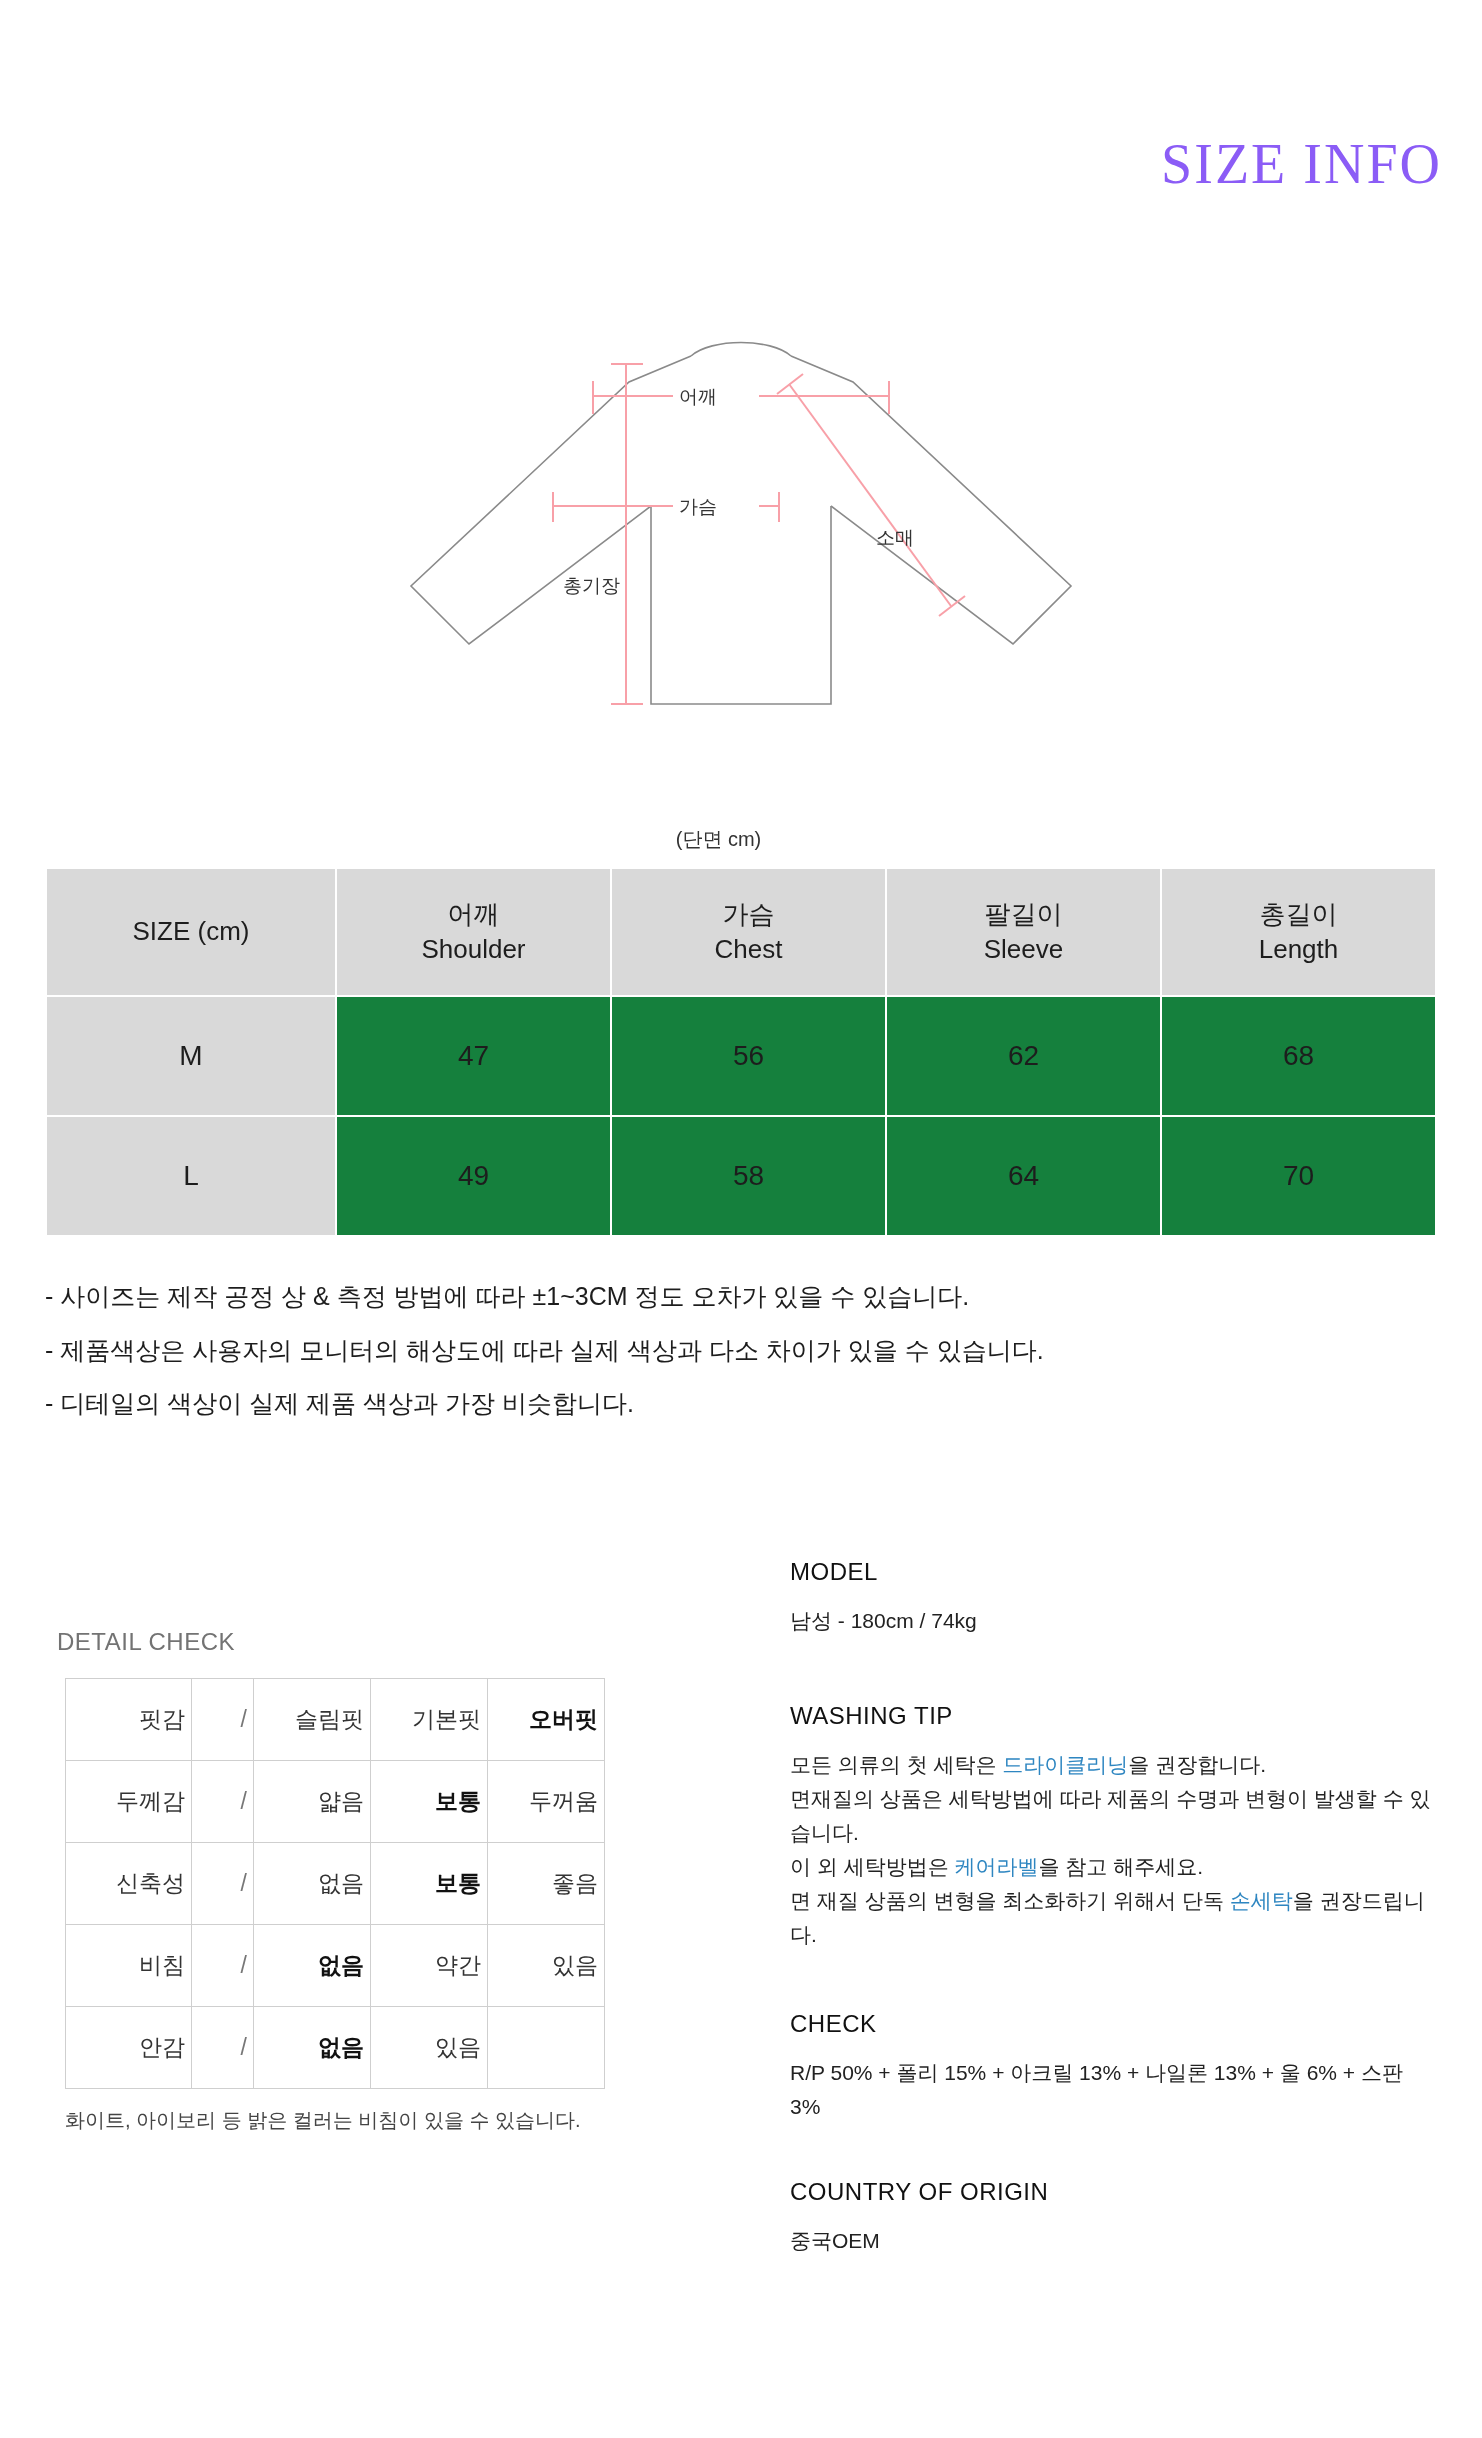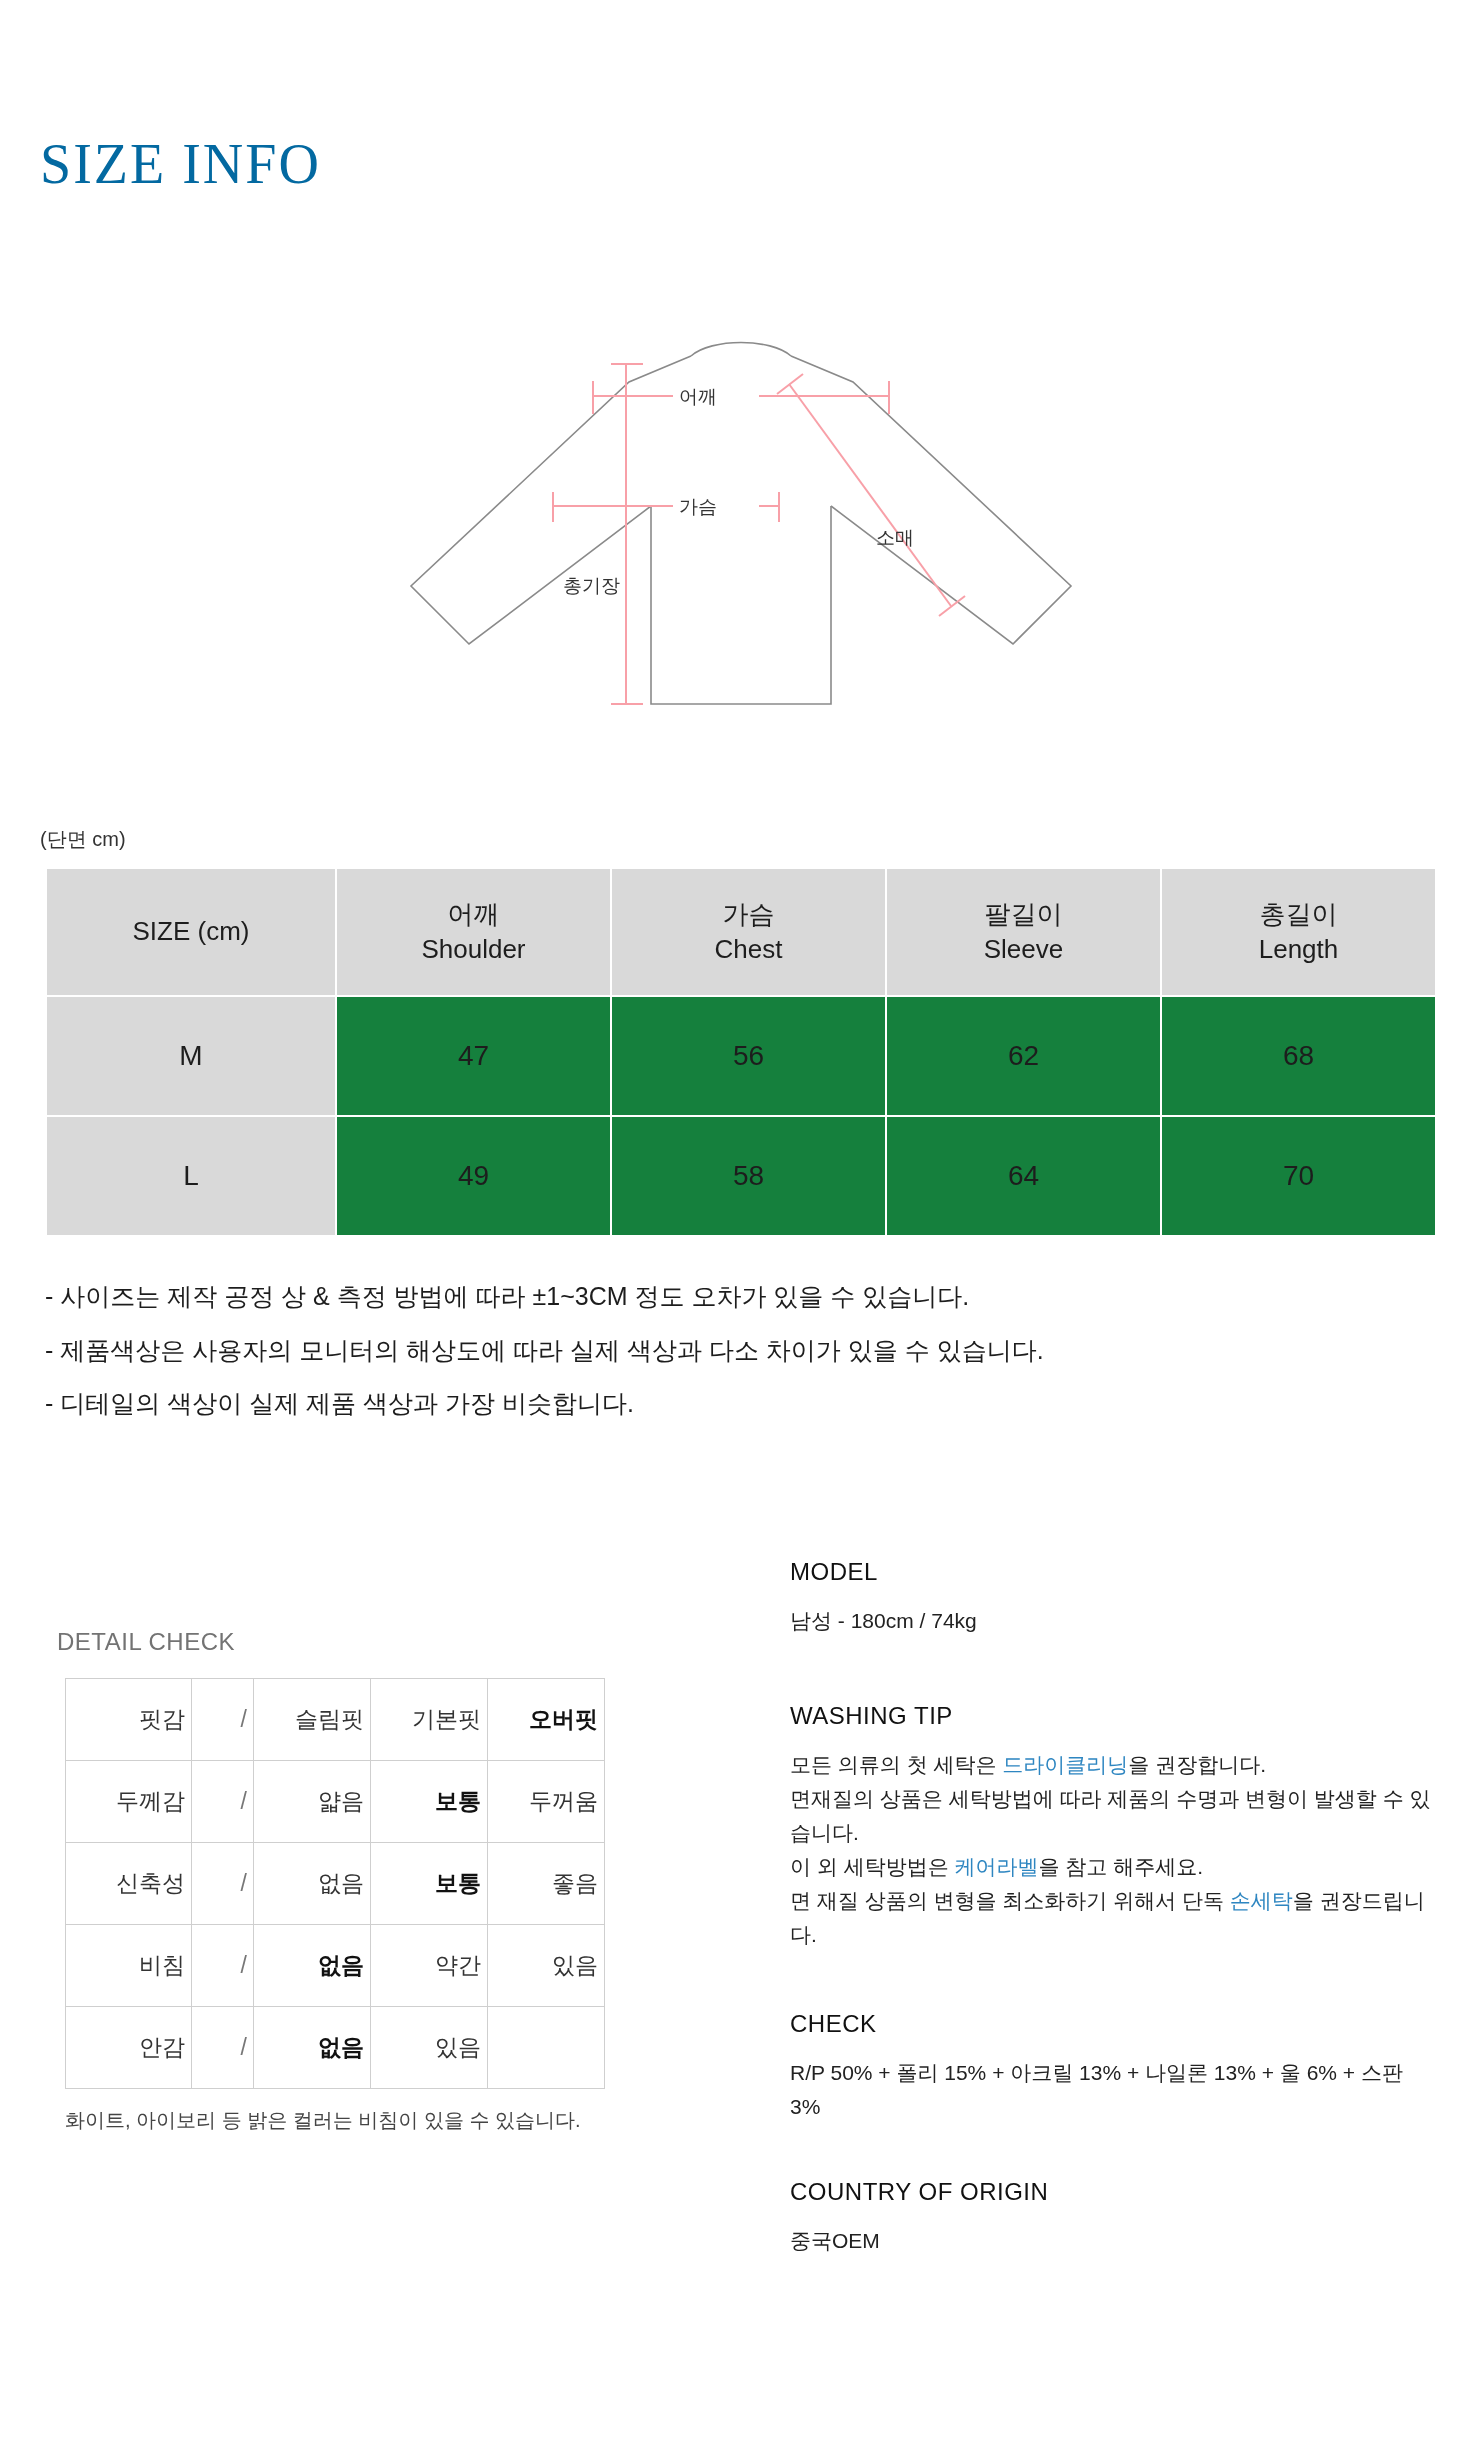--- a/index.html
+++ b/index.html
@@ -15,41 +15,41 @@
     position: relative;
   }
   .page {
     width: 1482px;
     padding: 0 40px;
     position: relative;
   }
 
   
   .title {
-    text-align: left;
+    text-align: right;
     font-family: "Liberation Serif", serif;
     font-size: 56px;
     letter-spacing: 2px;
     font-weight: 400;
-    color: #0369a1;
+    color: #8b5cf6;
     margin-top: 132px;
     margin-bottom: 0;
   }
 
   
   .diagram-wrap {
     position: relative;
     height: 570px;
     margin-top: 60px;
   }
   .diagram-svg { display: block; margin: 0 auto; }
 
   
   .unit-note {
-    text-align: left;
+    text-align: center;
     font-size: 20px;
     color: #333;
     padding-right: 45px;
     margin-bottom: 14px;
   }
 
   
   table.size-table {
     border-collapse: collapse;
     width: 1392px;

